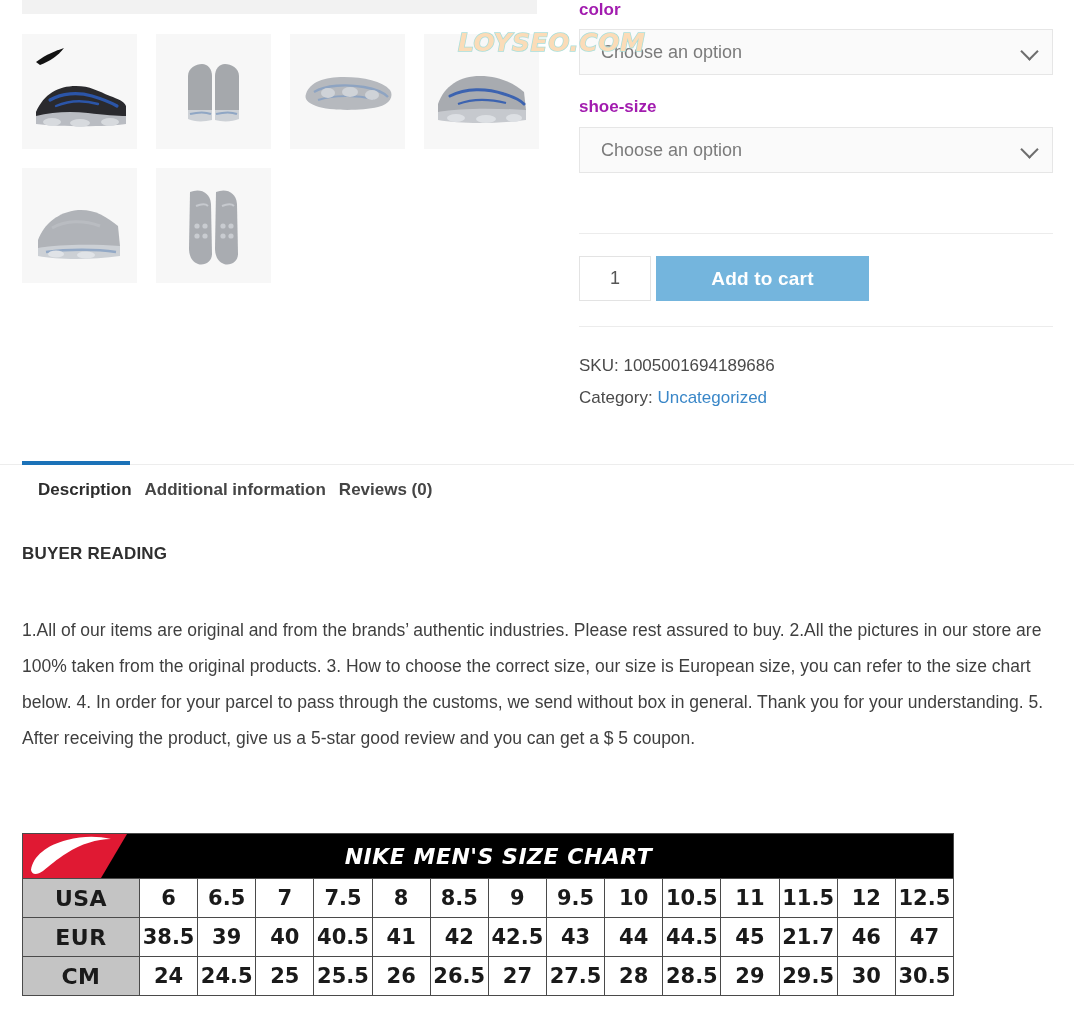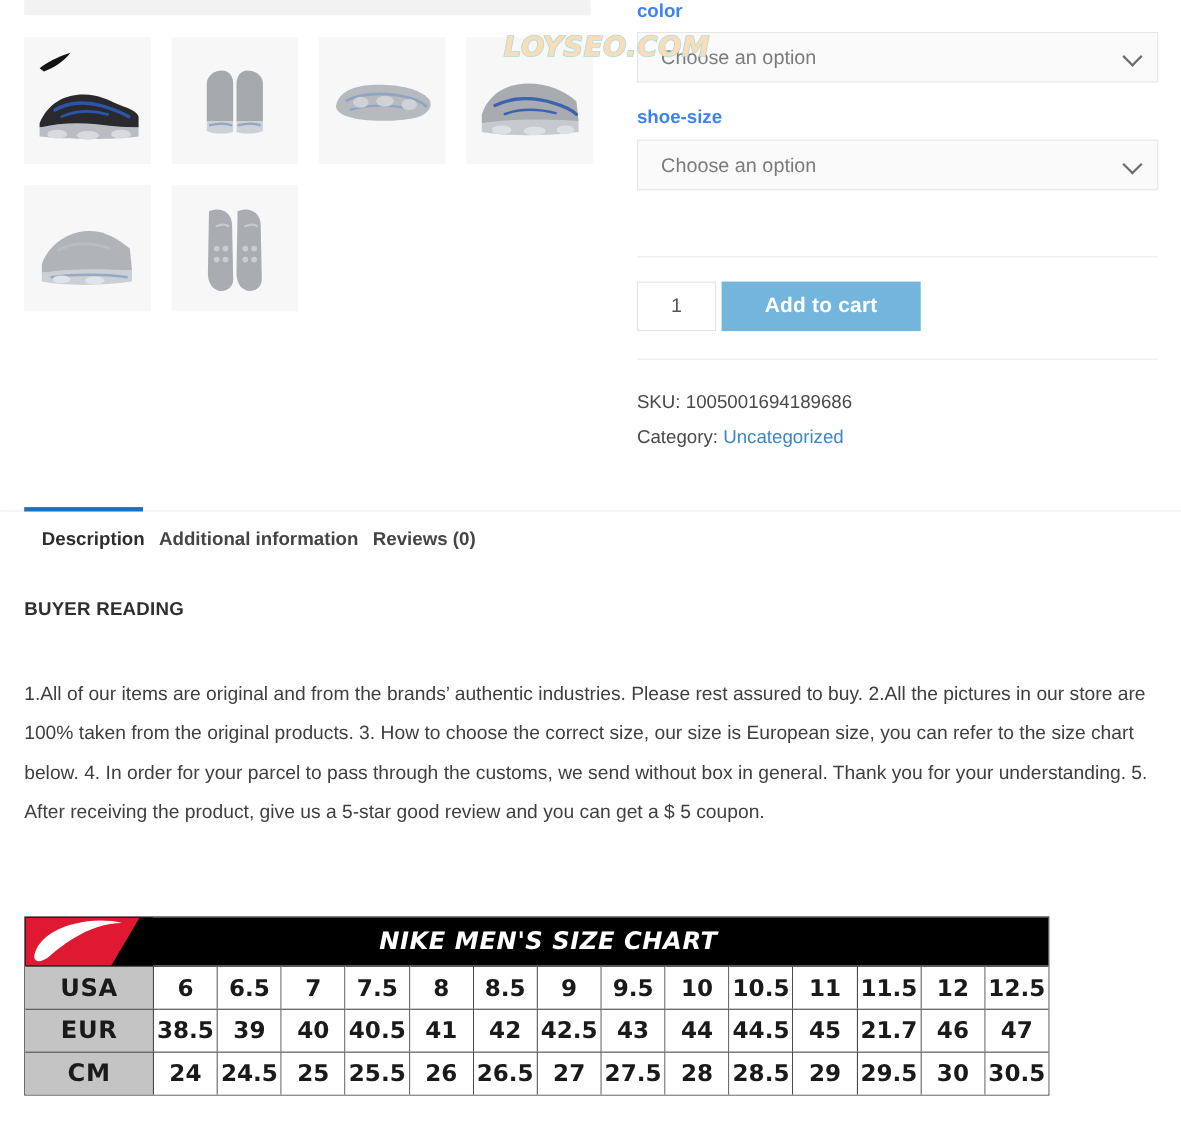--- a/index.html
+++ b/index.html
@@ -71,21 +71,21 @@
   
   #product-options {
     position: absolute;
     left: 579px;
     top: 0;
     width: 474px;
   }
   .option-label {
     font-size: 17px;
     font-weight: bold;
-    color: #3b82f6;
+    color: #a21caf;
     margin: 0 0 9px 0;
     line-height: 1.2;
   }
   .option-label.second { margin-top: 22px; }
   .select-wrap {
     position: relative;
     width: 474px;
     height: 46px;
     background: #fafafa;
     border: 1px solid #e6e6e6;
@@ -136,21 +136,21 @@
     border: 1px solid #e3e3e3;
     background: #ffffff;
     box-sizing: border-box;
     font-size: 18px;
     color: #555;
     text-align: center;
     font-family: "Liberation Sans", sans-serif;
     padding: 0;
   }
   #add-to-cart-button {
-    width: 181px;
+    width: 213px;
     height: 45px;
     border: 0;
     background: #74b5dd;
     color: #ffffff;
     font-size: 19px;
     font-weight: bold;
     letter-spacing: 0.2px;
     cursor: pointer;
     font-family: "Liberation Sans", sans-serif;
   }

